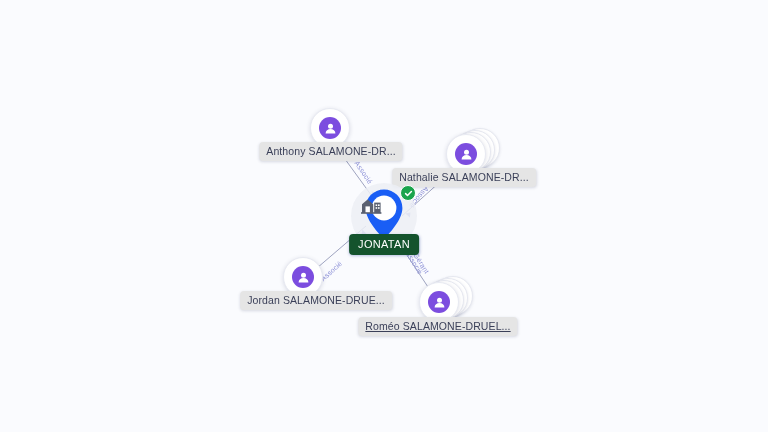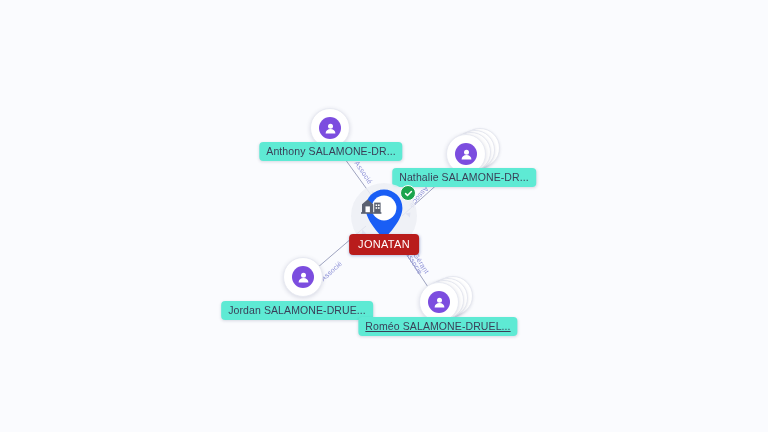--- a/index.html
+++ b/index.html
@@ -70,21 +70,21 @@
     display: flex;
     align-items: center;
     justify-content: center;
   }
   .avatar-circle svg { display: block; }
 
   
   .node-caption {
     position: absolute;
     transform: translate(-50%, 0);
-    background: #5eead4;
+    background: #e5e5e5;
     border-radius: 4px;
     padding: 3px 7px 4px 7px;
     font-size: 10.5px;
     line-height: 12px;
     color: #3a3f58;
     white-space: nowrap;
     box-shadow: 0 1px 3px rgba(40, 45, 90, 0.17);
     letter-spacing: 0.1px;
   }
 
@@ -130,21 +130,21 @@
     border-radius: 50%;
     background: #1aa44c;
     border: 1.5px solid #ffffff;
     display: flex;
     align-items: center;
     justify-content: center;
   }
   .company-pill {
     position: absolute;
     transform: translate(-50%, 0);
-    background: #b91c1c;
+    background: #14532d;
     color: #ffffff;
     font-size: 11px;
     line-height: 12px;
     padding: 4px 9px 5px 9px;
     border-radius: 4px;
     white-space: nowrap;
     letter-spacing: 0.3px;
     box-shadow: 0 1px 3px rgba(20, 50, 150, 0.3);
   }
 
@@ -220,21 +220,21 @@
       <div class="node person-node" style="left: 303px; top: 277px;">
         <div class="person-disc" style="z-index: 20;">
           <div class="avatar-circle" style="background: rgb(124, 77, 223);">
             <svg width="13" height="13" viewBox="0 0 13 13">
               <circle cx="6.5" cy="4.2" r="2.5" fill="#ffffff"></circle>
               <path d="M1.6 11.6 C1.6 8.6 3.8 7.1 6.5 7.1 C9.2 7.1 11.4 8.6 11.4 11.6 Z" fill="#ffffff"></path>
             </svg>
           </div>
         </div>
       </div>
-      <div class="node-caption" style="left: 297px; top: 291px; margin-top: 10px;">Jordan SALAMONE-DRUE...</div>
+      <div class="node-caption" style="left: 316px; top: 291px;">Jordan SALAMONE-DRUE...</div>
       <div class="node person-node" style="left: 439px; top: 302px;">
         <div class="stack-card" style="left: 13.5px; top: -6px; z-index: 7;"></div>
         <div class="stack-card" style="left: 9px; top: -4px; z-index: 8;"></div>
         <div class="stack-card" style="left: 4.5px; top: -2px; z-index: 9;"></div>
         <div class="person-disc" style="z-index: 20;">
           <div class="avatar-circle" style="background: rgb(124, 77, 223);">
             <svg width="13" height="13" viewBox="0 0 13 13">
               <circle cx="6.5" cy="4.2" r="2.5" fill="#ffffff"></circle>
               <path d="M1.6 11.6 C1.6 8.6 3.8 7.1 6.5 7.1 C9.2 7.1 11.4 8.6 11.4 11.6 Z" fill="#ffffff"></path>
             </svg>

